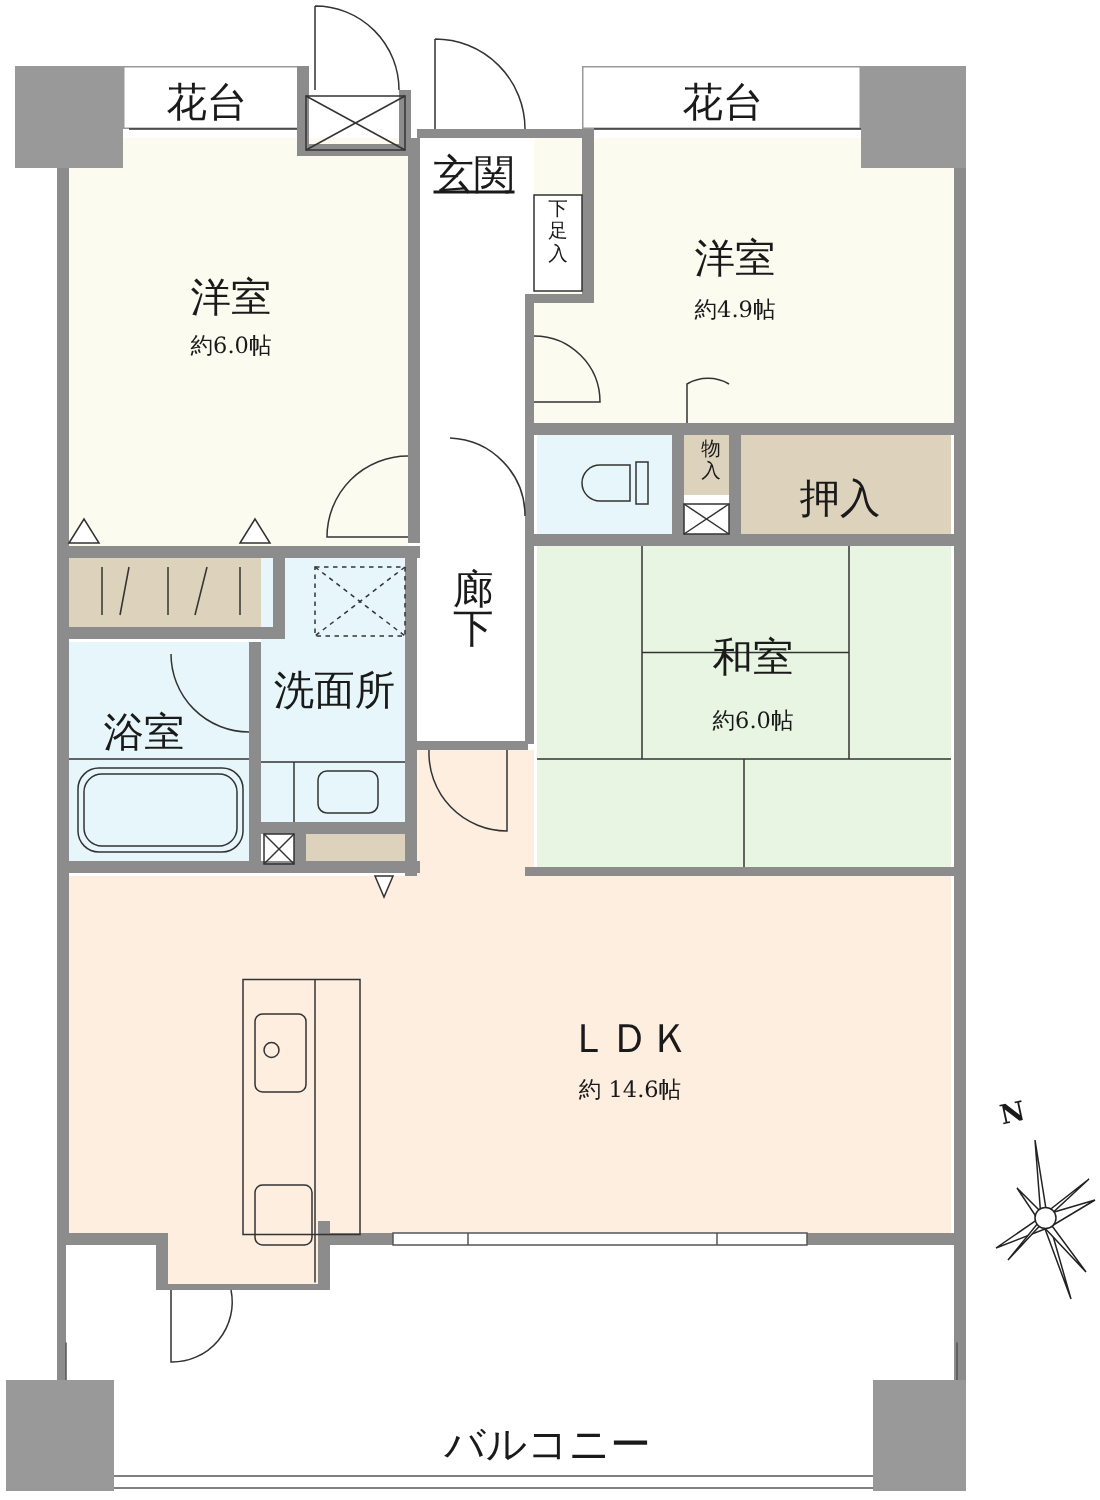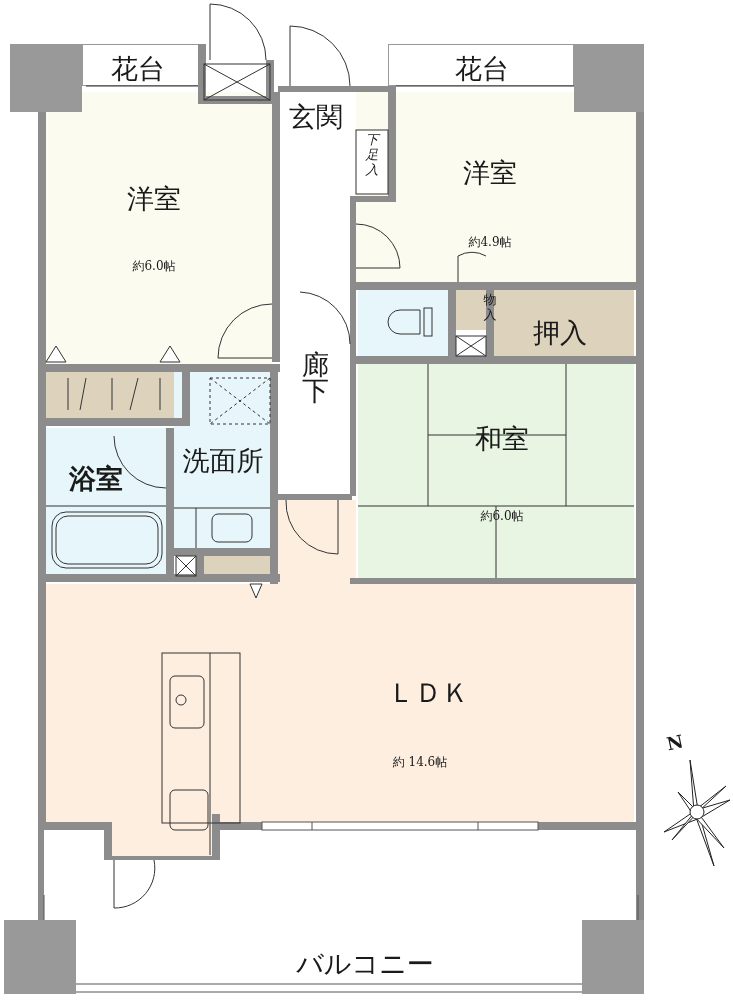--- a/index.html
+++ b/index.html
@@ -1,20 +1,20 @@
 <!DOCTYPE html>
 <html><head>
 <meta charset="utf-8">
 <style>
   html,body{margin:0;padding:0;background:#fff;}
   body{width:733px;height:1000px;position:relative;overflow:hidden;font-family:"DejaVu Serif","Liberation Serif",serif;}
   .room{position:absolute;box-sizing:border-box;}
   .lbl{position:absolute;text-align:center;color:#1a1a1a;white-space:nowrap;}
   .big{font-size:27px;line-height:26px;}
-  .sub{font-size:12px;line-height:24px;margin-top:36px;}
+  .sub{font-size:15px;line-height:24px;}
   .tiny{font-size:13px;line-height:15px;}
   svg{position:absolute;left:0;top:0;}
 </style>
 </head>
 <body>
 
 <div class="room" style="left:82px;top:44px;width:118px;height:42px;background:#fff;border:1px solid #999;"></div>
 <div class="room" style="left:388px;top:44px;width:186px;height:42px;background:#fff;border:1px solid #999;"></div>
 
 <div class="room" style="left:44px;top:92px;width:228px;height:272px;background:#fbfbf0;"></div>
@@ -167,35 +167,35 @@
     <circle cx="697" cy="812" r="7"></circle>
   </g>
 </svg>
 
 <div class="lbl big" style="left:106px;top:56px;width:64px;">花台</div>
 <div class="lbl big" style="left:450px;top:56px;width:64px;">花台</div>
 
 <div class="lbl big" style="left:104px;top:186px;width:100px;">洋室</div>
 <div class="lbl sub" style="left:84px;top:218px;width:140px;">約6.0帖</div>
 
-<div class="lbl big" style="left:284px;top:104px;width:64px;">玄関</div>
-<div class="lbl tiny" style="left:362px;top:132px;width:20px;white-space:normal;font-style:italic;">下足入</div>
+<div class="lbl big" style="left:284px;top:104px;width:64px;text-decoration:underline;">玄関</div>
+<div class="lbl tiny" style="left:362px;top:132px;width:20px;white-space:normal;">下足入</div>
 
 <div class="lbl big" style="left:440px;top:160px;width:100px;">洋室</div>
 <div class="lbl sub" style="left:420px;top:194px;width:140px;">約4.9帖</div>
 
-<div class="lbl big" style="left:302px;top:352px;width:26px;white-space:normal;text-align:right;">廊下</div>
-
-<div class="lbl tiny" style="left:480px;top:292px;width:20px;white-space:normal;">物入</div>
+<div class="lbl big" style="left:302px;top:381px;width:26px;white-space:normal;text-align:right;">廊下</div>
+
+<div class="lbl tiny" style="left:464px;top:292px;width:20px;white-space:normal;">物入</div>
 <div class="lbl big" style="left:510px;top:320px;width:100px;">押入</div>
 
 <div class="lbl big" style="left:452px;top:426px;width:100px;">和室</div>
 <div class="lbl sub" style="left:432px;top:468px;width:140px;">約6.0帖</div>
 
-<div class="lbl big" style="left:56px;top:466px;width:80px;font-weight:bold;">浴室</div>
+<div class="lbl big" style="left:56px;top:476px;width:80px;">浴室</div>
 <div class="lbl big" style="left:176px;top:448px;width:94px;">洗面所</div>
 
-<div class="lbl big" style="left:349px;top:680px;width:120px;text-align:right;">ＬＤＫ</div>
+<div class="lbl big" style="left:360px;top:680px;width:120px;">ＬＤＫ</div>
 <div class="lbl sub" style="left:350px;top:714px;width:140px;">約 14.6帖</div>
 
 <div class="lbl big" style="left:280px;top:951px;width:170px;">バルコニー</div>
 
 <div class="lbl" style="left:664px;top:732px;width:22px;font-size:18px;font-weight:bold;transform:rotate(-12deg);">N</div>
 
 </body></html>

